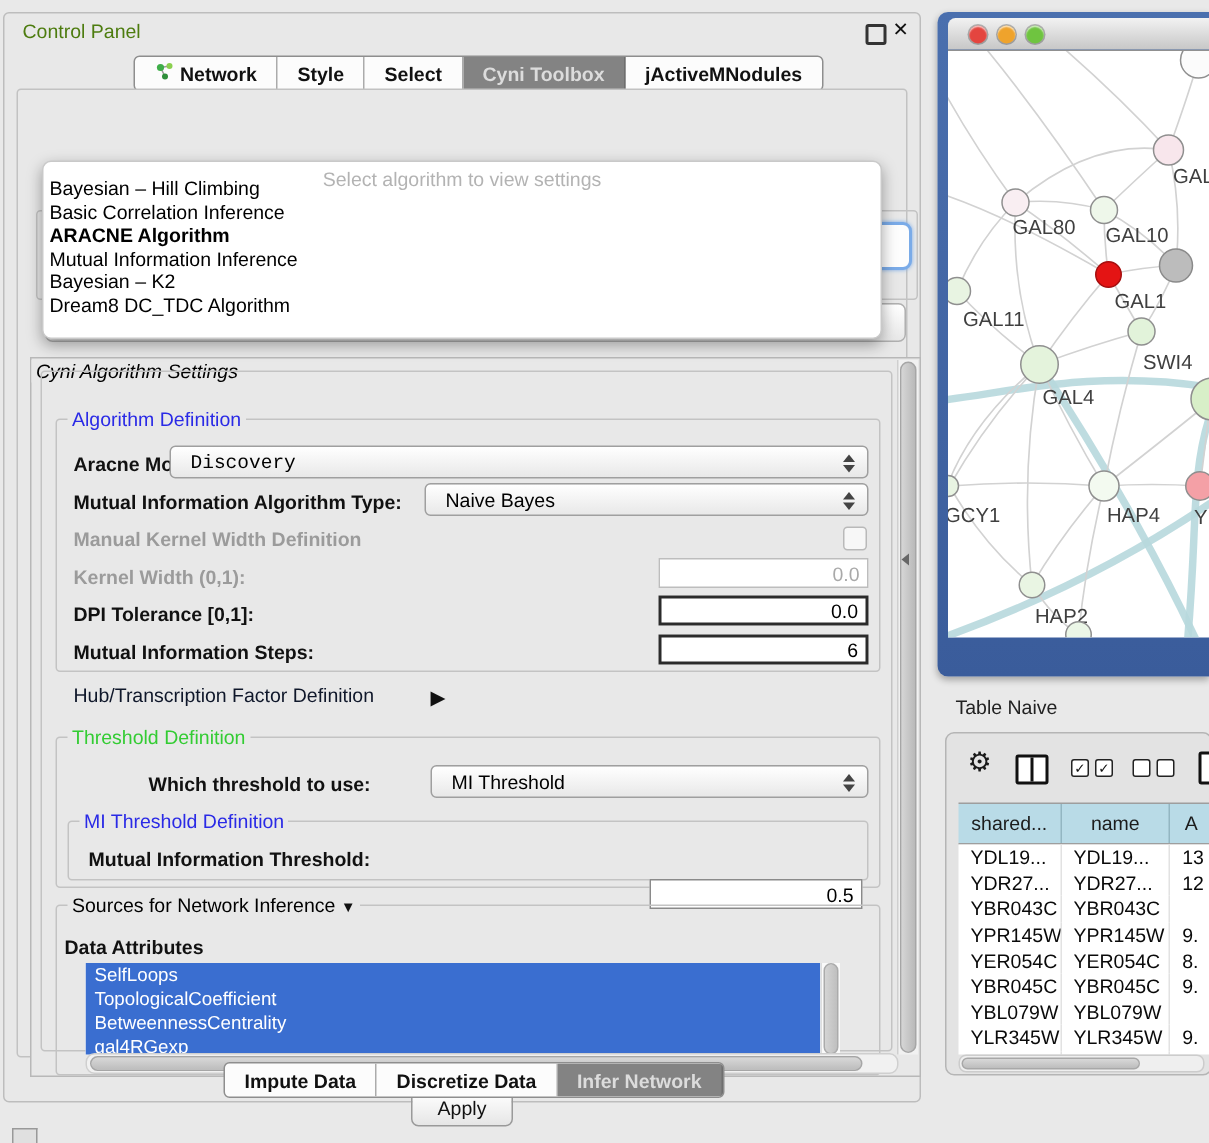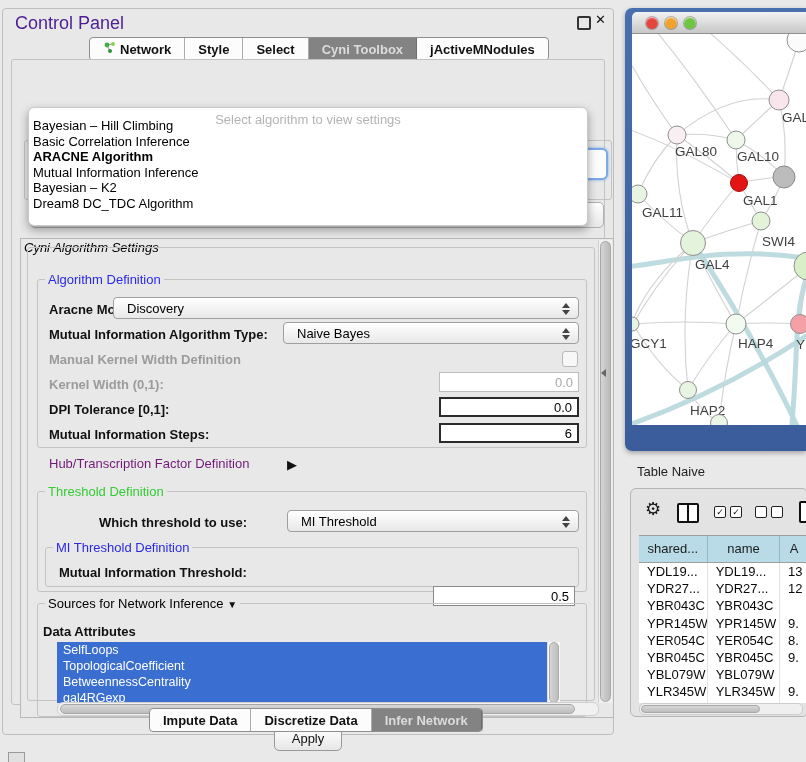--- a/index.html
+++ b/index.html
@@ -2,21 +2,21 @@
 <html><head>
 <meta charset="utf-8">
 <style>
   html,body{margin:0;padding:0;}
   body{width:806px;height:762px;background:#e9e9e9;font-family:"Liberation Sans","DejaVu Sans",sans-serif;overflow:hidden;position:relative;}
   #screen{position:absolute;inset:0;}
   .abs{position:absolute;}
 
   
   #control-panel{left:2px;top:8px;width:610px;height:725px;background:#e8e8e8;border:1px solid #bdbdbd;border-radius:4px;}
-  #cp-title{left:12px;top:4px;font-size:18px;color:#4c1d95;text-align:center;}
+  #cp-title{left:12px;top:4px;font-size:13px;color:#4d7c0f;text-align:center;}
   #cp-float{left:574px;top:7px;width:10px;height:10px;border:2px solid #333;border-radius:2px;background:transparent;}
   #cp-close{left:592px;top:3px;font-size:13px;font-weight:bold;color:#111;}
 
   .segstrip{display:flex;height:22px;background:#fcfcfc;border:1px solid #8e8e8e;border-radius:4px;overflow:hidden;}
   .seg{display:flex;align-items:center;gap:4px;padding:0 13px;font-size:13px;font-weight:bold;color:#111;border-right:1px solid #ababab;white-space:nowrap;}
   .seg:last-child{border-right:none;}
   .seg.sel{background:#838383;color:#dcdcdc;border-right:1px solid #6f6f6f;}
   #top-tabs{left:86px;top:28px;}
   #bottom-tabs{left:146px;top:699px;}
 
@@ -41,21 +41,21 @@
   #hscroll{left:36px;bottom:1px;height:12px;width:540px;background:#f1f1f1;border:1px solid #cfcfcf;border-radius:6px;}
   #hscroll .thumb{position:absolute;left:2px;top:1px;bottom:1px;width:95%;background:linear-gradient(#d8d8d8,#bdbdbd);border:1px solid #a6a6a6;border-radius:6px;}
 
   .groupbox{border:1px solid #c3c3c3;border-radius:3px;}
   .grouptitle{position:absolute;font-size:13px;background:#e8e8e8;padding:0 3px;white-space:nowrap;}
   .blue{color:#2a2ae6;}
   .green{color:#33cc33;}
 
   .lbl{font-size:13px;font-weight:bold;color:#111;white-space:nowrap;}
   .lbl.dim{color:#9b9b9b;}
-  .plain{font-size:13px;color:#701a75;white-space:nowrap;}
+  .plain{font-size:13px;color:#0f172a;white-space:nowrap;}
 
   .combo{height:22px;border:1px solid #9f9f9f;border-radius:4px;background:linear-gradient(#ffffff,#e8e8e8);font-size:13px;color:#000;line-height:22px;padding-left:13px;box-sizing:border-box;}
   .updown{position:absolute;right:8px;top:4px;width:9px;height:14px;}
   .updown::before{content:"";position:absolute;left:1px;top:1px;border-left:4px solid transparent;border-right:4px solid transparent;border-bottom:5px solid #444;}
   .updown::after{content:"";position:absolute;left:1px;bottom:1px;border-left:4px solid transparent;border-right:4px solid transparent;border-top:5px solid #444;}
 
   .field{height:20px;font-size:13px;text-align:right;padding:0 5px;box-sizing:border-box;background:#fff;font-family:"Liberation Sans",sans-serif;}
   .field.strong{border:2px solid #2b2b2b;}
   .field.mid{border:1px solid #8a8a8a;margin-top:26px;}
   .field.dis{border:1px solid #bdbdbd;color:#a9a9a9;}
@@ -158,21 +158,21 @@
       </div>
 
       <div class="abs" id="scrollpane">
         <div class="abs grouptitle" style="left:0;top:1px;font-style:italic;">Cyni Algorithm Settings</div>
         <div class="abs groupbox" style="left:6px;top:8px;width:566px;height:452px;"></div>
 
         <div class="abs groupbox" style="left:16px;top:40px;width:548px;height:167px;"></div>
         <div class="abs grouptitle blue" style="left:24px;top:33px;">Algorithm Definition</div>
 
         <div class="abs lbl" style="left:28px;top:63px;">Aracne Mode:</div>
-        <div class="abs combo" style="left:92px;top:58px;width:466px;">
+        <div class="abs combo" style="left:92px;top:58px;width:466px;font-family:Liberation Mono, monospace;">
           <span>Discovery</span>
           <span class="updown"></span>
         </div>
 
         <div class="abs lbl" style="left:28px;top:88px;">Mutual Information Algorithm Type:</div>
         <div class="abs combo" style="left:262px;top:83px;width:296px;">
           <span>Naive Bayes</span>
           <span class="updown"></span>
         </div>
 

